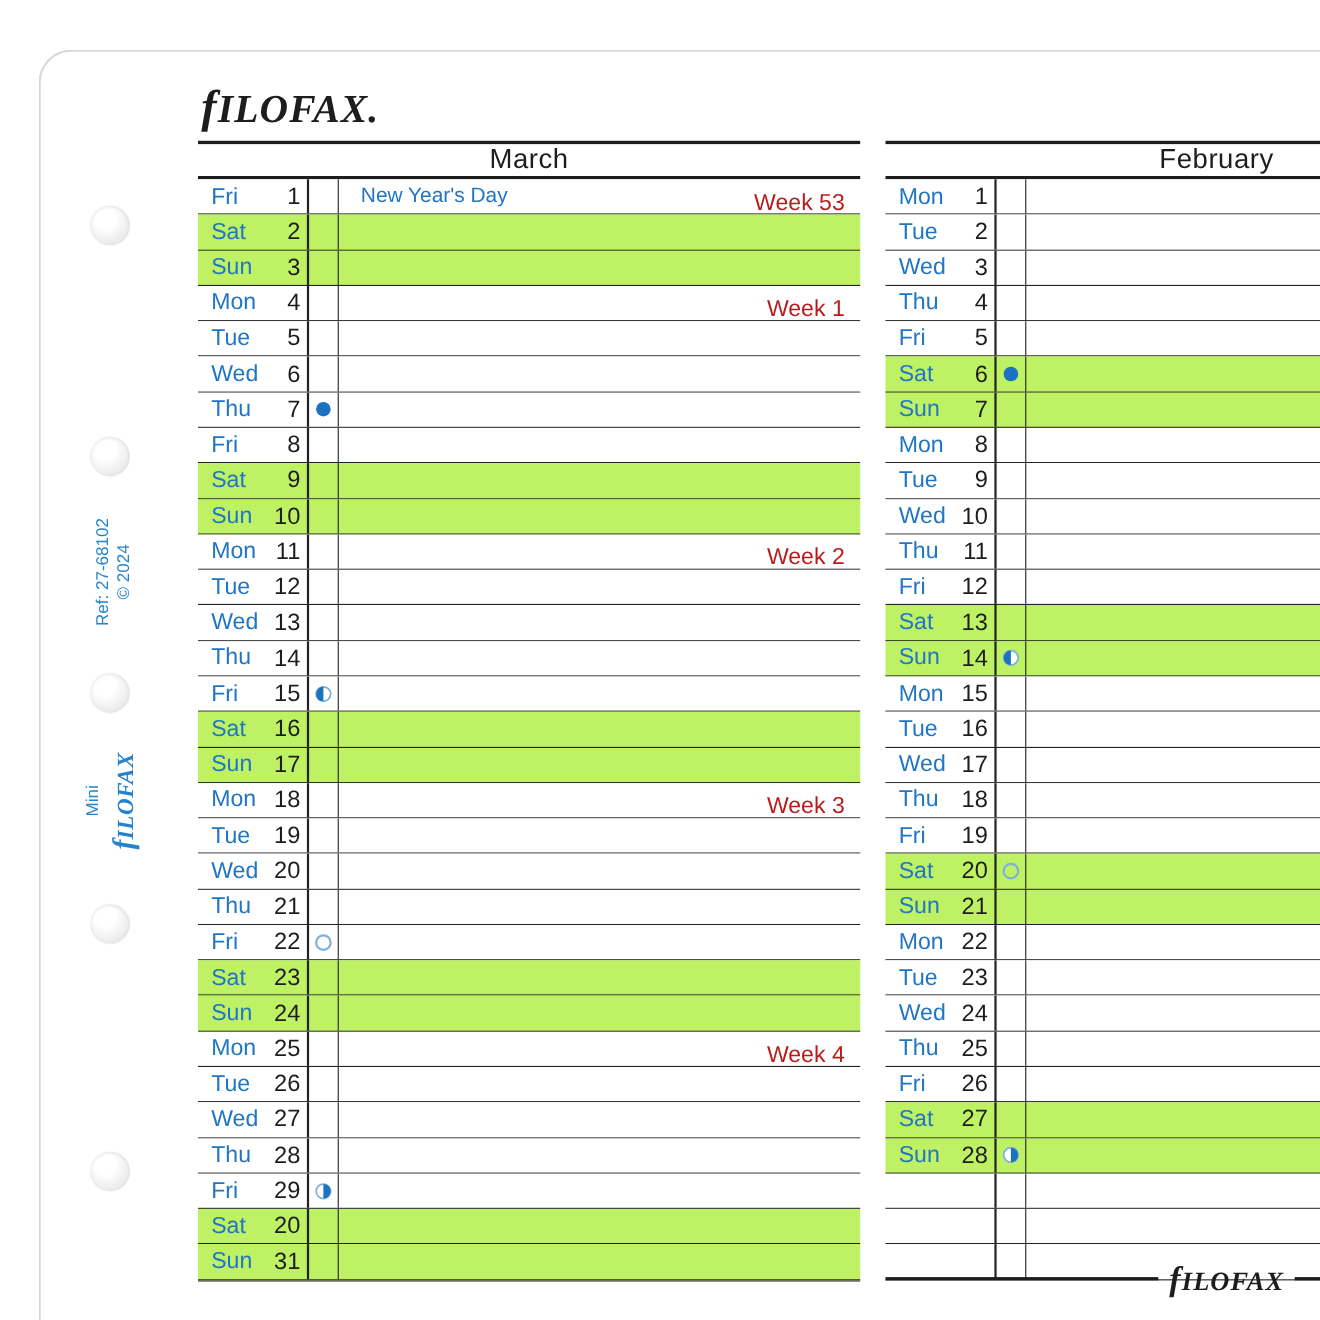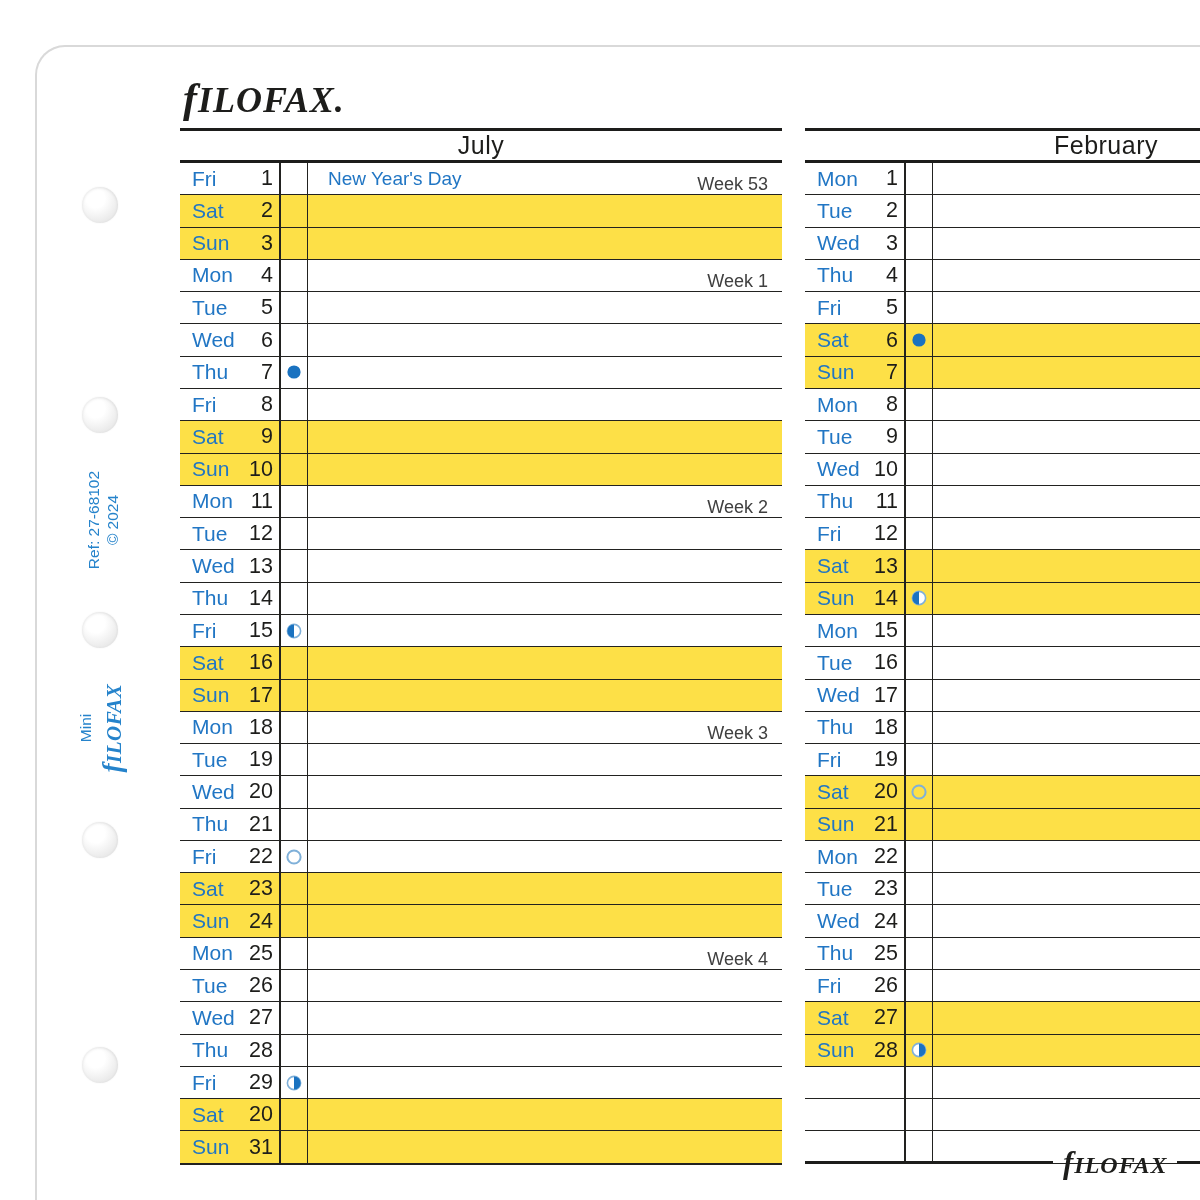--- a/index.html
+++ b/index.html
@@ -46,40 +46,40 @@
   .month-title {
     border-top:3px solid #1d1d1b; border-bottom:3px solid #1d1d1b;
     height:29px; display:flex; align-items:center; justify-content:center;
     font-size:25px; color:#1d1d1b; letter-spacing:0.5px;
   }
   .rows { }
   .day-row {
     display:flex; height:32.29px; box-sizing:border-box;
     border-bottom:1.5px solid #222220; background:#ffffff;
   }
-  .day-row.weekend { background:#fde047; }
+  .day-row.weekend { background:#bef264; }
   .cell-day {
     width:101px; flex:none; box-sizing:border-box;
     border-right:2.2px solid #222220;
     display:flex; align-items:center; justify-content:space-between;
     padding:0 6px 0 12px;
   }
   .day-name { color:#2176c4; font-size:21px; }
   .day-num  { color:#1d1d1b; font-size:21.5px; }
   .cell-moon {
     width:27px; flex:none; box-sizing:border-box;
     border-right:1.4px solid #222220;
     display:flex; align-items:center; justify-content:center;
   }
   .cell-content {
     flex:1; display:flex; align-items:center;
     padding:0 14px 0 20px; box-sizing:border-box; min-width:0;
   }
   .note { color:#2176c4; font-size:19px; white-space:nowrap;text-align:center; }
-  .week { color:#404040; font-size:18px; margin-left:auto; white-space:nowrap;margin-top:12px; }
+  .week { color:#b91c1c; font-size:21px; margin-left:auto; white-space:nowrap;margin-top:12px; }
   #month-0 .rows { border-bottom:1px solid #222220; }
   
   .feb-footer {
     display:flex; align-items:center; height:30px; margin-top:-15.75px;
     position:relative;
   }
   .feb-footer .rule { border-top:3px solid #1d1d1b; height:0; }
   .feb-footer .rule-left { width:248px; flex:none; }
   .feb-footer .rule-right { flex:1; margin-right:0; }
   .footer-logo {
@@ -106,21 +106,21 @@
   <div>Ref: 27-68102</div>
   <div>© 2024</div>
 </div>
 
 <div class="vtext" id="side-brand">
   <div>Mini</div>
   <div class="side-logo">fILOFAX</div>
 </div>
 
 <div class="month" id="month-0">
-  <div class="month-title">July</div>
+  <div class="month-title">March</div>
   <div class="rows">
       <div class="day-row">
         <div class="cell-day">
           <span class="day-name">Fri</span>
           <span class="day-num">1</span>
         </div>
         <div class="cell-moon"></div>
         <div class="cell-content">
           <span class="note">New Year's Day</span>
           <span class="week">Week 53</span>

